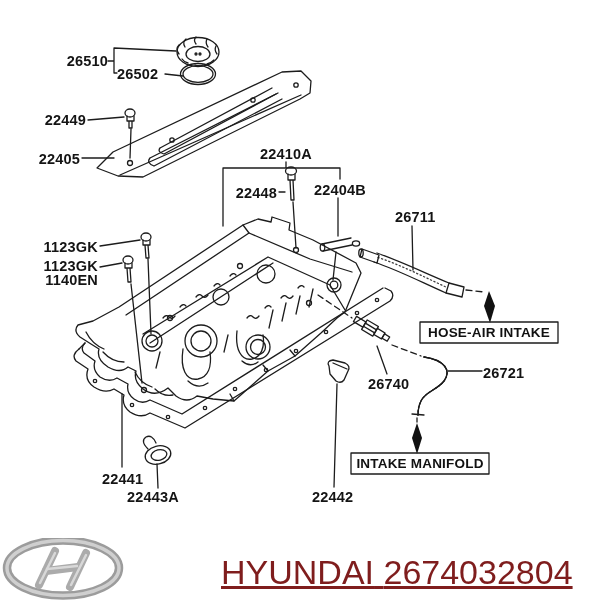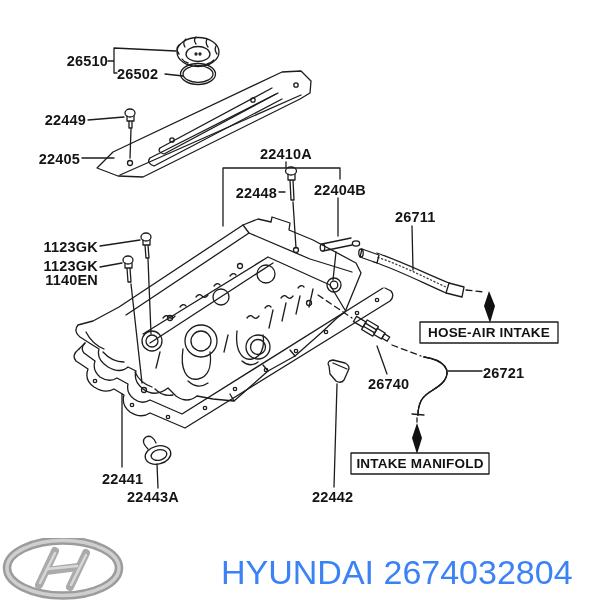--- a/index.html
+++ b/index.html
@@ -5,22 +5,22 @@
   html,body{margin:0;padding:0;background:#fff;}
   .page{position:relative;width:600px;height:600px;background:#ffffff;overflow:hidden;
         font-family:"Liberation Sans",sans-serif;}
   svg{display:block;}
   .lines path,.lines line,.lines ellipse,.lines circle,.lines rect,.lines polyline{
     fill:none;stroke:#1c1c1c;stroke-width:1.3;stroke-linecap:round;stroke-linejoin:round;}
   svg text.plabel{font-family:"Liberation Sans",sans-serif;font-weight:bold;
     font-size:14.5px;fill:#141414;letter-spacing:.2px;}
   svg text.boxlabel{font-family:"Liberation Sans",sans-serif;font-weight:bold;
     font-size:13.5px;fill:#111;letter-spacing:.2px;}
-  .footer-text{position:absolute;left:221px;top:553px;font-size:34px;color:#3b82f6;
-    white-space:nowrap;font-family:"Liberation Sans",sans-serif;}
+  .footer-text{position:absolute;left:221px;top:553px;font-size:34px;color:#7f1d1d;
+    white-space:nowrap;font-family:"Liberation Sans",sans-serif;text-decoration:underline;}
 </style>
 </head>
 <body>
 
 <div class="page">
 
   <svg width="600" height="540" viewBox="0 0 600 540">
 
     <g class="lines">
 

